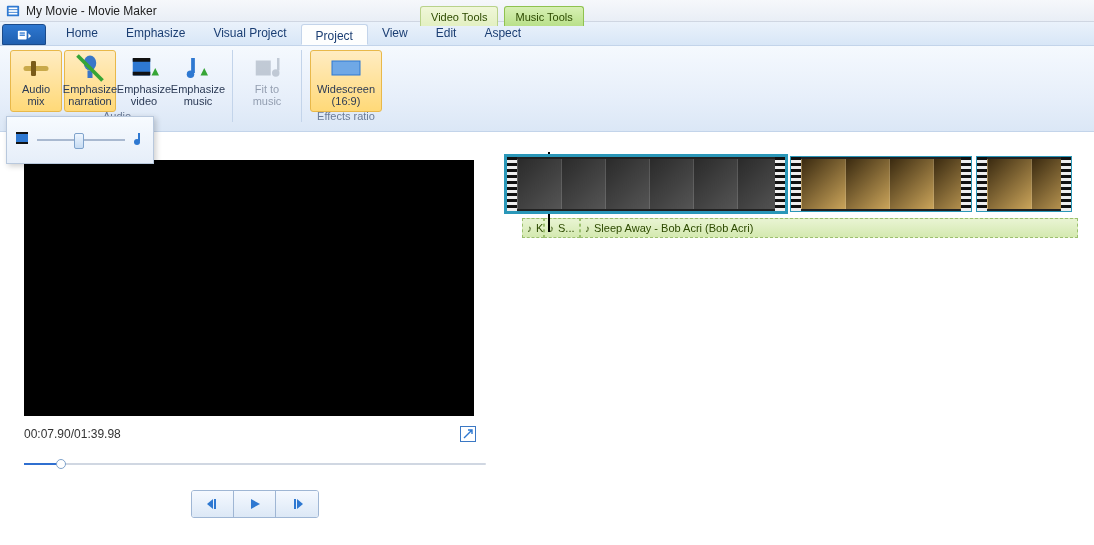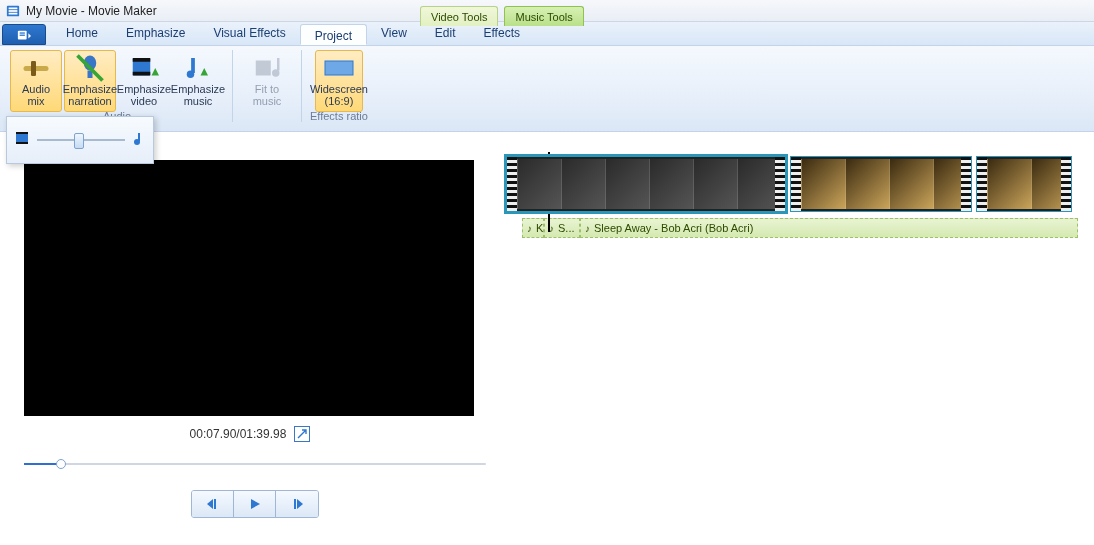--- a/index.html
+++ b/index.html
@@ -24,21 +24,21 @@
   .rbtn .lbl { font-size:11px; }
   .sep { width:1px; background:#c3d4ea; height:72px; margin:0 4px; }
   .grouplabel { font-size:11px; color:#6b7b97; margin-top:-2px; }
   .audio-popout { position:absolute; left:6px; top:116px; width:148px; height:48px; background:linear-gradient(#f7fbff,#e6eef9); border:1px solid #b8c8dd; box-shadow:2px 2px 6px rgba(0,0,0,0.2); display:flex; align-items:center; padding:0 8px; gap:8px; }
   .audio-popout .slider { flex:1; height:20px; position:relative; }
   .audio-popout .track { position:absolute; left:0; right:0; top:9px; height:2px; background:#a9b9d0; }
   .audio-popout .thumb { position:absolute; top:3px; left:42%; width:10px; height:16px; background:linear-gradient(#eef6ff,#c6dbf2); border:1px solid #7fa3cc; border-radius:2px; }
   .content { display:flex; height:calc(545px - 26px - 24px - 86px); }
   .preview-pane { width:500px; padding:28px 14px 0 24px; font-size:11px; color:#333; }
   .preview { width:450px; height:256px; background:#000; border:1px solid #000; }
-  .timecode-row { display:flex; justify-content:center; align-items:center; gap:8px; margin-top:10px; padding-right:10px; font-size:12px; color:#333; }
+  .timecode-row { display:flex; justify-content:space-between; align-items:center; gap:8px; margin-top:10px; padding-right:10px; font-size:12px; color:#333; }
   .seek { margin-top:14px; padding-right:10px; position:relative; height:16px; }
   .seek .tr { position:absolute; left:0; right:0; top:7px; height:2px; background:#d0d7e2; border-radius:2px; }
   .seek .fill { position:absolute; left:0; top:7px; height:2px; background:#2f6fd0; width:36px; }
   .seek .knob { position:absolute; left:32px; top:3px; width:10px; height:10px; background:#fff; border:1px solid #7fa3cc; border-radius:50%; }
   .transport { display:flex; justify-content:center; margin-top:18px; }
   .tbtn-grp { display:flex; border:1px solid #9fb6d4; border-radius:3px; overflow:hidden; }
   .tbtn { width:42px; height:26px; background:linear-gradient(#f5f9ff,#dce8f6); display:flex; align-items:center; justify-content:center; border-right:1px solid #9fb6d4; }
   .tbtn:last-child { border-right:none; }
   .timeline-pane { flex:1; padding-top:24px; overflow:hidden; position:relative; }
   .clips-row { display:flex; gap:4px; align-items:flex-start; height:60px; margin-left:6px; }
@@ -76,25 +76,25 @@
   <div class="file-menu">
     <svg viewBox="0 0 16 12">
         <rect x="1" y="1" width="10" height="10" fill="#fff" rx="1"></rect>
         <rect x="3" y="3" width="6" height="1.5" fill="#2e78d1"></rect>
         <rect x="3" y="5.5" width="6" height="1.5" fill="#2e78d1"></rect>
         <path d="M13 4 L16 7 L13 10 Z" fill="#fff"></path>
       </svg>
   </div>
   <div class="tab">Home</div>
   <div class="tab">Emphasize</div>
-  <div class="tab">Visual Effects</div>
+  <div class="tab">Visual Project</div>
   <div class="tab active">Project</div>
   <div class="tab">View</div>
   <div class="tab">Edit</div>
-  <div class="tab">Effects</div>
+  <div class="tab">Aspect</div>
 </div>
 
 <div class="ribbon">
   <div class="rgroup">
     <div class="buttons">
       <div class="rbtn sel">
         <span class="ic">
             <svg viewBox="0 0 24 20">
               <rect x="2" y="8" width="20" height="4" fill="#c9a94a" rx="2"></rect>
               <rect x="8" y="4" width="4" height="12" fill="#7a5b1a" rx="1"></rect>
@@ -147,21 +147,21 @@
               <path d="M21 4 L21 14" stroke="#8a97a8" stroke-width="2"></path>
             </svg>
           </span>
         <span class="lbl"><span>Fit to</span><br><span>music</span></span>
       </div>
     </div>
   </div>
   <div class="sep"></div>
   <div class="rgroup">
     <div class="buttons">
-      <div class="rbtn sel" style="width:48px">
+      <div class="rbtn sel" style="width:72px">
         <span class="ic">
             <svg viewBox="0 0 30 20">
               <rect x="1" y="3" width="28" height="14" fill="#6fa8e6" stroke="#2e78d1"></rect>
             </svg>
           </span>
         <span class="lbl"><span>Widescreen</span><br><span>(16:9)</span></span>
       </div>
     </div>
     <div class="grouplabel">Effects ratio</div>
   </div>

